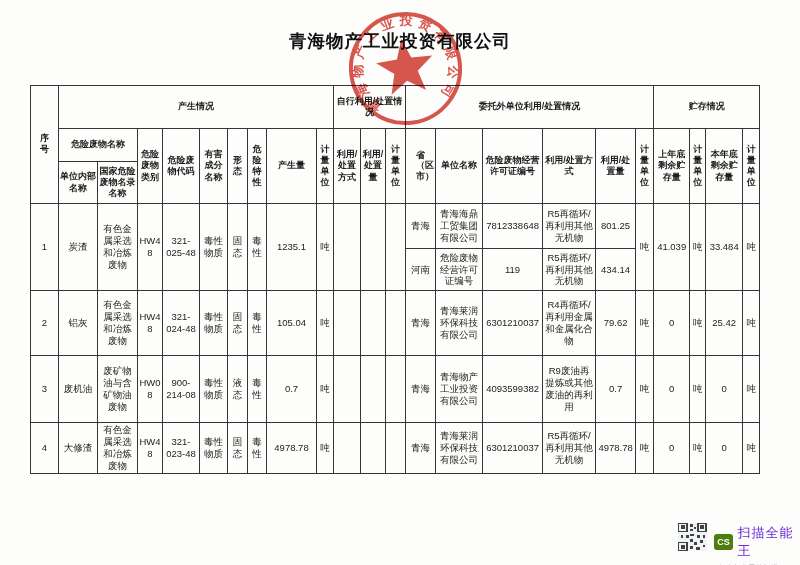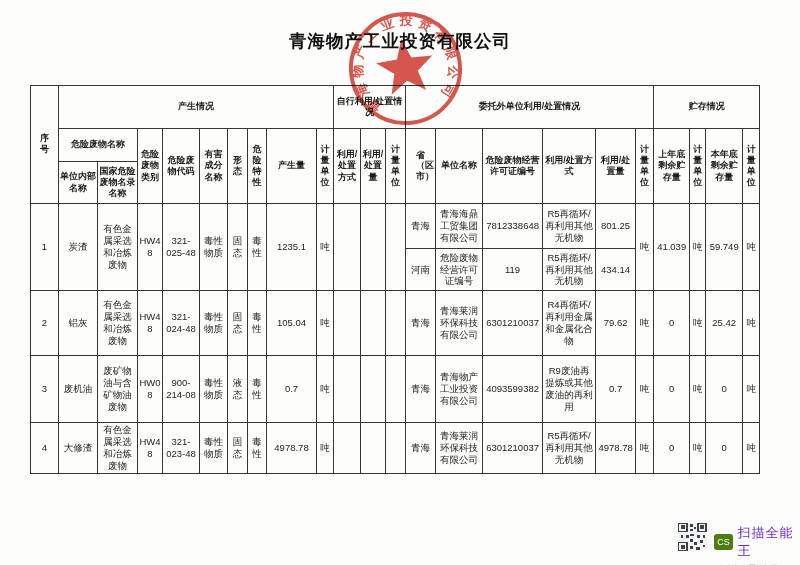--- a/index.html
+++ b/index.html
@@ -43,21 +43,21 @@
   .footer {
     position:absolute; left:678px; top:521px;
     display:flex; align-items:flex-start; gap:7px;
   }
   .qr { width:32px; height:32px; }
   .fcol { display:flex; flex-direction:column; padding-top:3px; }
   .frow { display:flex; align-items:center; gap:4px; }
   .cs-badge {
     width:22px; height:16px; border-radius:3px;
     background:#4d7c0f; color:#fff;
-    font-size:9px; font-weight:normal;
+    font-size:9px; font-weight:bold;
     display:flex; align-items:center; justify-content:center;text-align:right;
   }
   .cs-brand { font-size:13px; font-weight:normal; color:#6d28d9; letter-spacing:1px; }
   .cs-slogan { font-size:7px; color:#9aa3a7; margin-top:3px; letter-spacing:0.5px; }
 </style>
 </head>
 <body>
 
 <div class="page-title">
   <div>青海物产工业投资有限公司</div>
@@ -143,21 +143,21 @@
     <td rowspan="2"></td>
     <td rowspan="2"></td>
     <td>青海</td>
     <td>青海海鼎工贸集团有限公司</td>
     <td>7812338648</td>
     <td>R5再循环/再利用其他无机物</td>
     <td>801.25</td>
     <td rowspan="2">吨</td>
     <td rowspan="2">41.039</td>
     <td rowspan="2">吨</td>
-    <td rowspan="2">59.749</td>
+    <td rowspan="2">33.484</td>
     <td rowspan="2">吨</td>
   </tr>
 
   <tr style="height:42px">
     <td>河南</td>
     <td>危险废物经营许可证编号</td>
     <td>119</td>
     <td>R5再循环/再利用其他无机物</td>
     <td>434.14</td>
   </tr>

